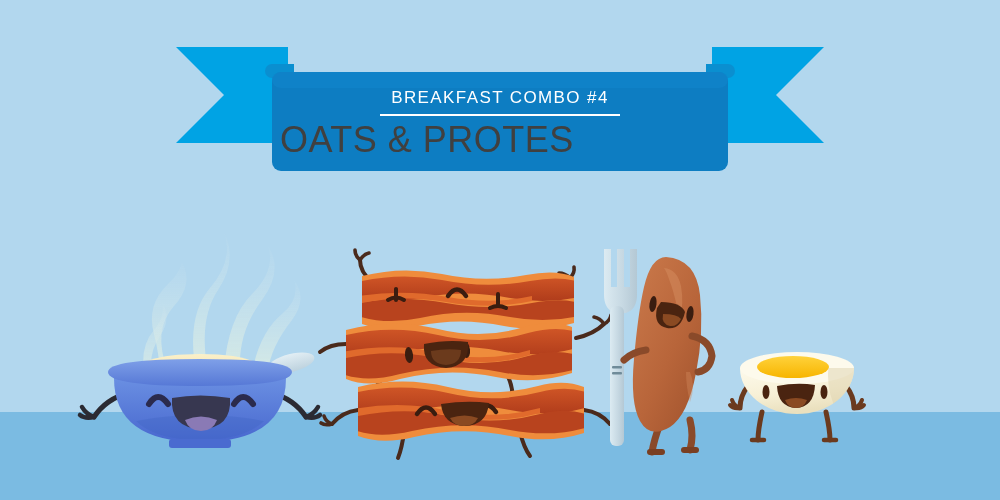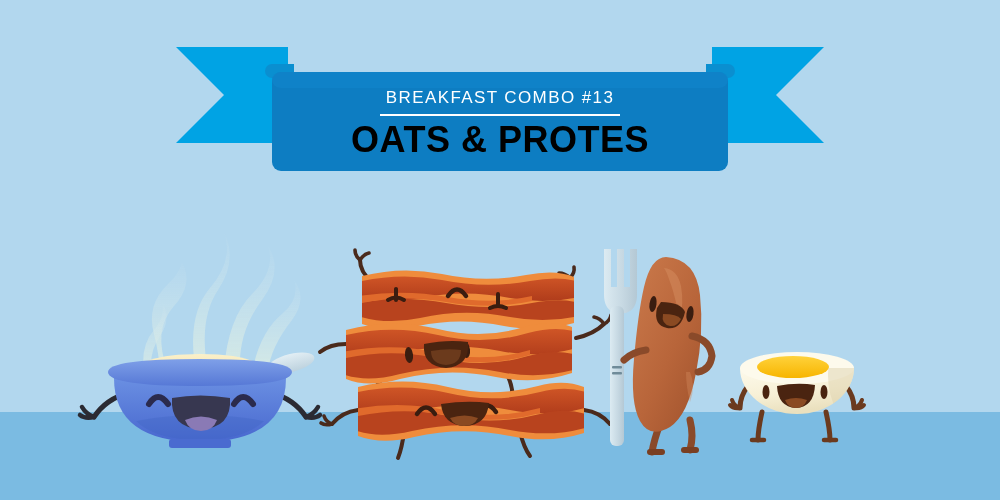--- a/index.html
+++ b/index.html
@@ -16,22 +16,22 @@
     position:absolute;left:280px;top:88px;width:440px;
     text-align:center;color:#ffffff;
     font-size:17px;font-weight:400;letter-spacing:1.4px;
     white-space:nowrap;
   }
   .ribbon-rule{
     position:absolute;left:380px;top:114px;width:240px;height:2px;background:#ffffff;
   }
   .ribbon-title{
     position:absolute;left:280px;top:119px;width:440px;
-    text-align:center;color:#000000;
-    font-size:36px;font-weight:700;letter-spacing:0.5px;
+    text-align:left;color:#404040;
+    font-size:36px;font-weight:400;letter-spacing:0.5px;
     white-space:nowrap;
   }
 </style>
 </head>
 <body>
 
 <div id="stage">
 
   <svg id="art" viewBox="0 0 1000 500" xmlns="http://www.w3.org/2000/svg">
     <defs>
@@ -265,18 +265,18 @@
       </g>
 
       <ellipse cx="766" cy="392" rx="3.5" ry="7" fill="#4a2410"></ellipse>
       <ellipse cx="824" cy="392" rx="3.5" ry="7" fill="#4a2410"></ellipse>
       <path fill="#4a2410" d="M777,386 q20,-4 38,-1 q-1,22 -19,23 q-18,-1 -19,-22 z"></path>
       <path fill="#8a4a22" d="M785,400 q11,-4 22,0 q-3,8 -11,8 q-8,0 -11,-8 z"></path>
     </g>
   </svg>
 
   <div class="txtlayer">
-    <div class="ribbon-eyebrow">BREAKFAST COMBO #13</div>
+    <div class="ribbon-eyebrow">BREAKFAST COMBO #4</div>
     <div class="ribbon-rule"></div>
     <div class="ribbon-title">OATS &amp; PROTES</div>
   </div>
 
 </div>
 
 </body></html>

